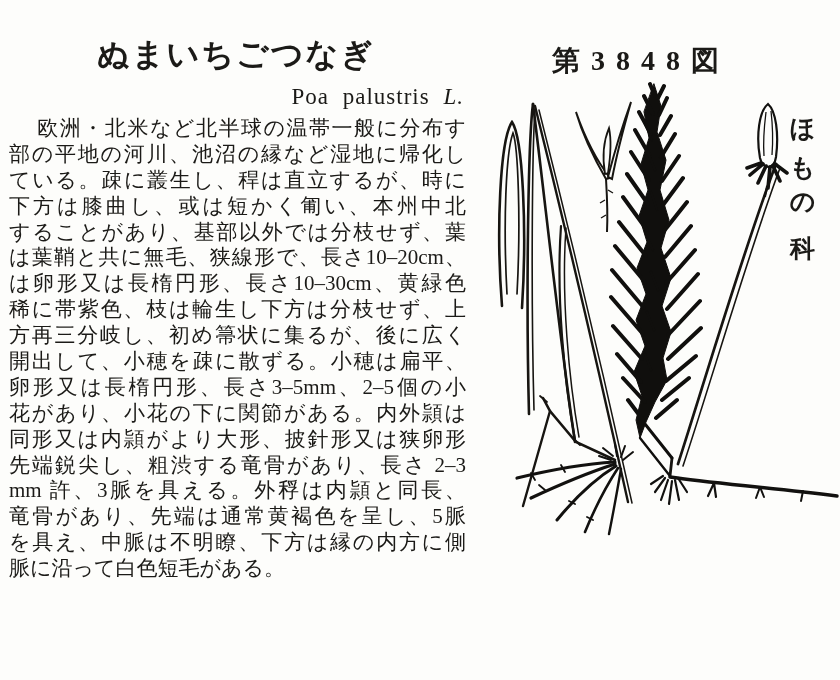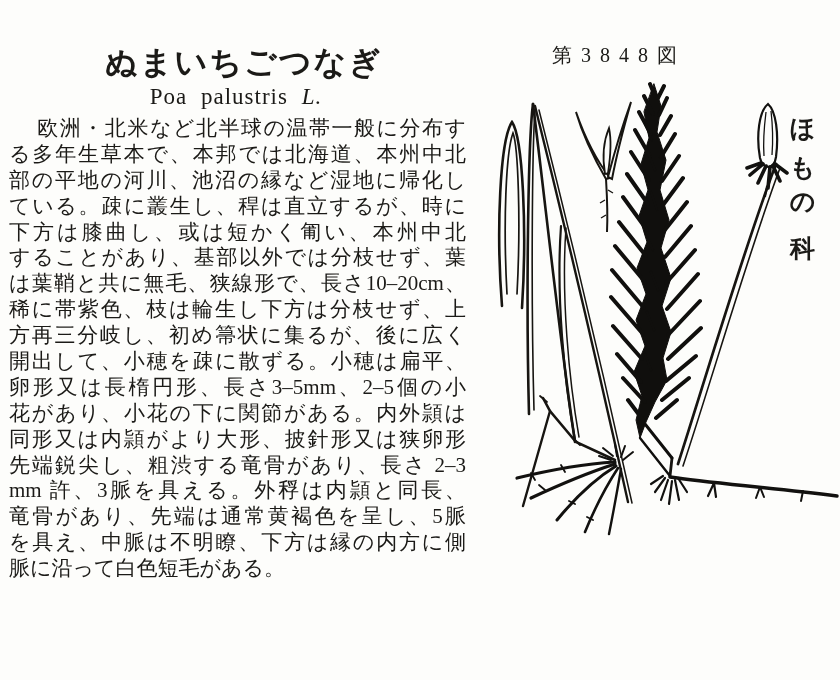--- a/index.html
+++ b/index.html
@@ -6,43 +6,43 @@
   .page{
     position:relative;
     width:840px;height:680px;
     background:#fdfdfb;
     color:#1b1a17;
     overflow:hidden;
     font-family:"Liberation Serif", serif;
   }
   .species-title{
     position:absolute;left:8px;top:33px;width:456px;
-    margin:8px;text-align:center;
+    margin:0;text-align:center;
     font-size:32px;font-weight:bold;letter-spacing:2px;
     font-family:"Liberation Serif", serif;
   }
   .latin-name{
     position:absolute;left:8px;top:84px;width:456px;
-    text-align:center;font-size:23px;word-spacing:7px;letter-spacing:1px;
+    text-align:right;font-size:23px;word-spacing:7px;letter-spacing:1px;
   }
   .latin-name .author{font-style:italic;}
   .body-text{
     position:absolute;left:9px;top:116px;width:457px;
     font-size:21px;line-height:25.9px;
   }
   .body-text .line{
     text-align:justify;
     text-align-last:justify;
     height:25.9px;overflow:hidden;
   }
   .body-text .line.first{text-indent:1.35em;}
   .body-text .line.short{text-align-last:left;}
   .figure-caption{
     position:absolute;left:552px;top:42px;width:180px;
-    font-size:20px;font-weight:normal;letter-spacing:2px;
+    font-size:28px;font-weight:bold;letter-spacing:2px;
   }
   .family-label{
     position:absolute;left:786px;top:100px;
     writing-mode:vertical-rl;text-orientation:upright;
     font-size:25px;letter-spacing:10px;font-weight:bold;
   }
   .illustration{
     position:absolute;left:465px;top:80px;
   }
 </style>
@@ -50,26 +50,26 @@
 <body>
 
 <div class="page">
 
   <h1 class="species-title">ぬまいちごつなぎ</h1>
 
   <div class="latin-name"><span>Poa palustris</span> <span class="author">L.</span></div>
 
   <div class="body-text">
     <div class="line first">欧洲・北米など北半球の温帯一般に分布す</div>
-    <div class="line">る多年生草本で、本邦では北海道、本州中北</div>
     <div class="line">部の平地の河川、池沼の縁など湿地に帰化し</div>
     <div class="line">ている。疎に叢生し、稈は直立するが、時に</div>
     <div class="line">下方は膝曲し、或は短かく匍い、本州中北</div>
     <div class="line">することがあり、基部以外では分枝せず、葉</div>
     <div class="line">は葉鞘と共に無毛、狭線形で、長さ10–20cm、</div>
+    <div class="line">は卵形又は長楕円形、長さ10–30cm、黄緑色</div>
     <div class="line">稀に帯紫色、枝は輪生し下方は分枝せず、上</div>
     <div class="line">方再三分岐し、初め箒状に集るが、後に広く</div>
     <div class="line">開出して、小穂を疎に散ずる。小穂は扁平、</div>
     <div class="line">卵形又は長楕円形、長さ3–5mm、2–5個の小</div>
     <div class="line">花があり、小花の下に関節がある。内外頴は</div>
     <div class="line">同形又は内頴がより大形、披針形又は狭卵形</div>
     <div class="line">先端鋭尖し、粗渋する竜骨があり、長さ 2–3</div>
     <div class="line">mm 許、3脈を具える。外稃は内頴と同長、</div>
     <div class="line">竜骨があり、先端は通常黄褐色を呈し、5脈</div>
     <div class="line">を具え、中脈は不明瞭、下方は縁の内方に側</div>

